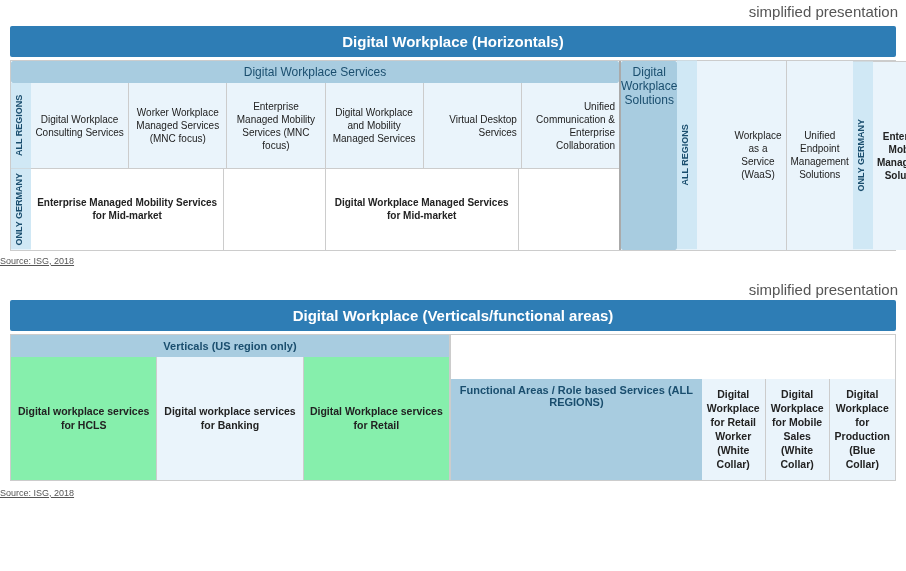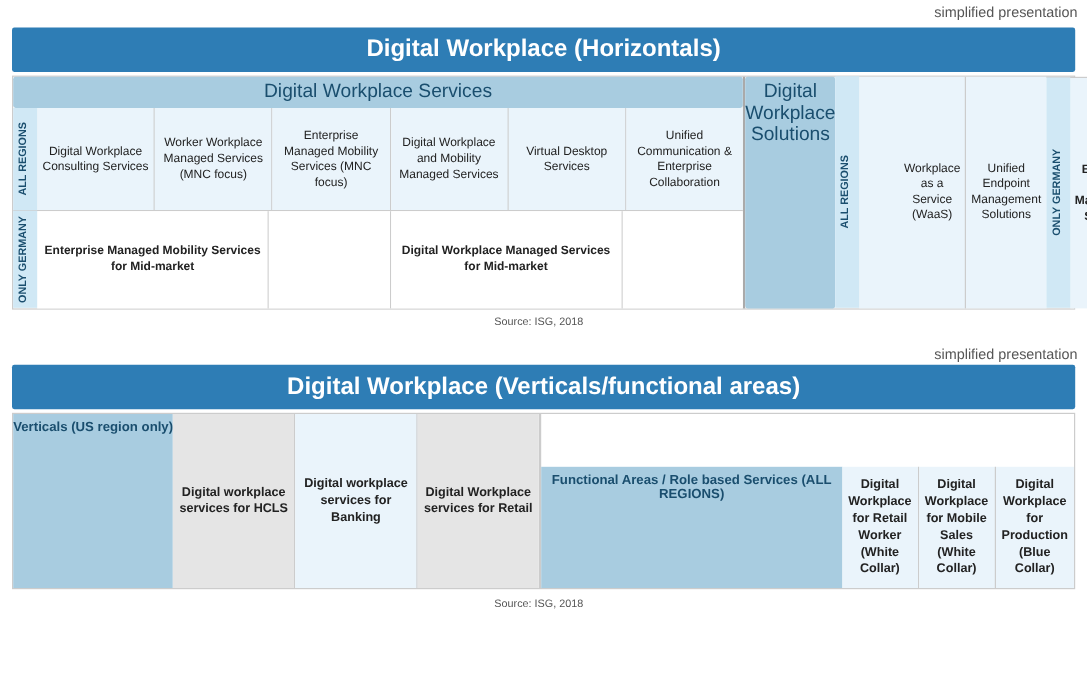--- a/index.html
+++ b/index.html
@@ -5,41 +5,41 @@
     * { box-sizing: border-box; margin: 0; padding: 0; }
     body {
       font-family: Arial, sans-serif;
       background: #fff;
       width: 906px;
       font-size: 11px;
       color: #222;
     }
     .top-note {
       text-align: right;
-      font-size: 12px;
+      font-size: 15px;
       color: #555;
       padding: 3px 8px 2px 0;
     }
 
     
     .main-header {
       background: #2e7db5;
       color: white;
       text-align: center;
       padding: 7px 0;
-      font-size: 20px;
+      font-size: 15px;
       font-weight: bold;
       border-radius: 2px;
     }
     .sub-header {
       background: #a8cce0;
       color: #1a4e6e;
       text-align: center;
       padding: 4px 0;
-      font-size: 16px;
+      font-size: 12px;
       border-radius: 2px;
     }
 
     
     .top-diagram {
       padding: 4px 10px 2px 10px;
     }
     .top-grid-wrapper {
       display: flex;
       border: 1px solid #ccc;
@@ -65,41 +65,42 @@
       align-items: center;
       justify-content: center;
       font-size: 10px;
       line-height: 1.3;
     }
     .cell:last-child { border-right: none; }
     .cell-light { background: #eaf4fb; }
     .cell-white { background: #fff; }
 
     .source-note {
-      text-align: center;
+      text-align: left;
       font-size: 9px;
       color: #555;
       padding: 3px 8px 2px 0;
+      text-decoration: underline;
     }
 
     
     .divider { height: 10px; }
 
     
     .bottom-diagram {
       padding: 0 10px 4px 10px;
     }
     .bottom-grid-wrapper {
       display: flex;
       border: 1px solid #ccc;
       margin-top: 3px;
     }
     .verticals-block {
       display: flex;
-      flex-direction: row;
+      flex-direction: column;
       flex: 0 0 440px;
       border-right: 2px solid #ccc;
     }
     .functional-block {
       display: flex;
       flex-direction: row;
       flex: 1;
       margin-top: 44px;
     }
     .bottom-sub-header {
@@ -121,21 +122,21 @@
       display: flex;
       align-items: center;
       justify-content: center;
       font-size: 10.5px;
       font-weight: bold;
       line-height: 1.35;
       flex: 1;
     }
     .bottom-cell:last-child { border-right: none; }
     .bottom-cell-light { background: #eaf4fb; }
-    .bottom-cell-white { background: #e5e5e5; }
+    .bottom-cell-white { background: #86efac; }
   </style>
 </head>
 <body>
 
 <div class="top-note">simplified presentation</div>
 
 <div class="top-diagram">
   <div class="main-header">Digital Workplace (Horizontals)</div>
 
   <div class="top-grid-wrapper">
@@ -143,22 +144,22 @@
     <div style="display:flex; flex-direction:column; flex: 0 0 610px; border-right: 2px solid #aaa;">
       <div class="sub-header">Digital Workplace Services</div>
       <div style="display:flex;">
 
         <div class="rotated-label">ALL REGIONS</div>
 
         <div class="cell cell-light" style="flex:1; border-right:1px solid #ccc; min-height:85px;">Digital Workplace Consulting Services</div>
         <div class="cell cell-light" style="flex:1; border-right:1px solid #ccc;">Worker Workplace Managed Services (MNC focus)</div>
         <div class="cell cell-light" style="flex:1; border-right:1px solid #ccc;">Enterprise Managed Mobility Services (MNC focus)</div>
         <div class="cell cell-light" style="flex:1; border-right:1px solid #ccc;">Digital Workplace and Mobility Managed Services</div>
-        <div class="cell cell-light" style="flex:1; border-right:1px solid #ccc;">Virtual Desktop Services</div>
-        <div class="cell cell-light" style="flex:1;">Unified Communication &amp; Enterprise Collaboration</div>
+        <div class="cell cell-light" style="flex:1; border-right:1px solid #ccc;text-align:right;">Virtual Desktop Services</div>
+        <div class="cell cell-light" style="flex:1;text-align:right;">Unified Communication &amp; Enterprise Collaboration</div>
       </div>
       <div style="display:flex; border-top:1px solid #ccc;">
         <div class="rotated-label">ONLY GERMANY</div>
         <div class="cell cell-white" style="flex:2; border-right:1px solid #ccc; min-height:75px; font-weight:bold;text-align:center;">Enterprise Managed Mobility Services for Mid-market</div>
         <div class="cell cell-white" style="flex:1; border-right:1px solid #ccc;"></div>
         <div class="cell cell-white" style="flex:2; font-weight:bold;">Digital Workplace Managed Services for Mid-market</div>
         <div class="cell cell-white" style="flex:1;"></div>
       </div>
     </div>
 

